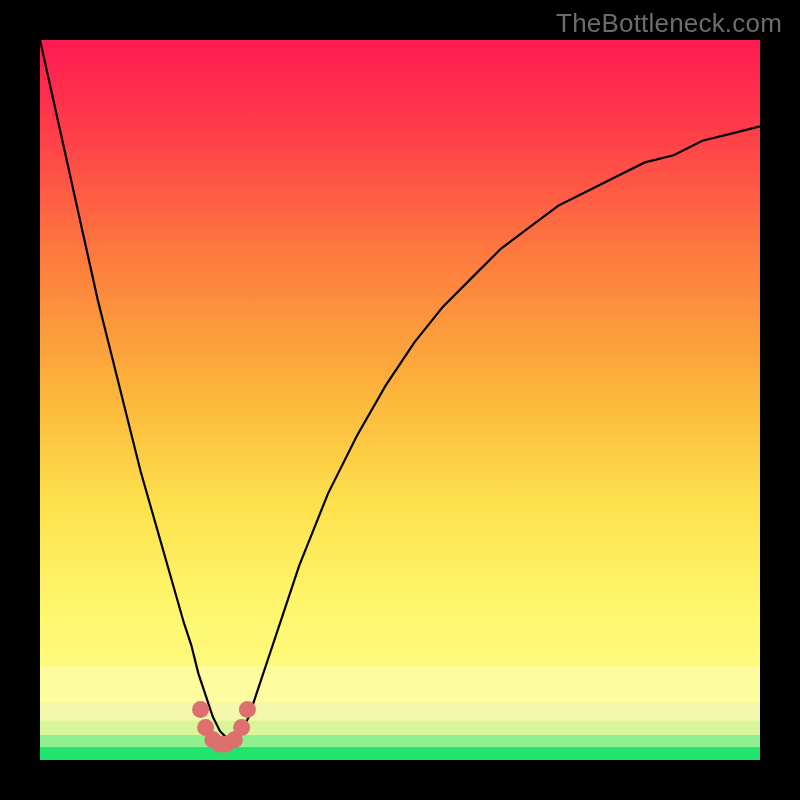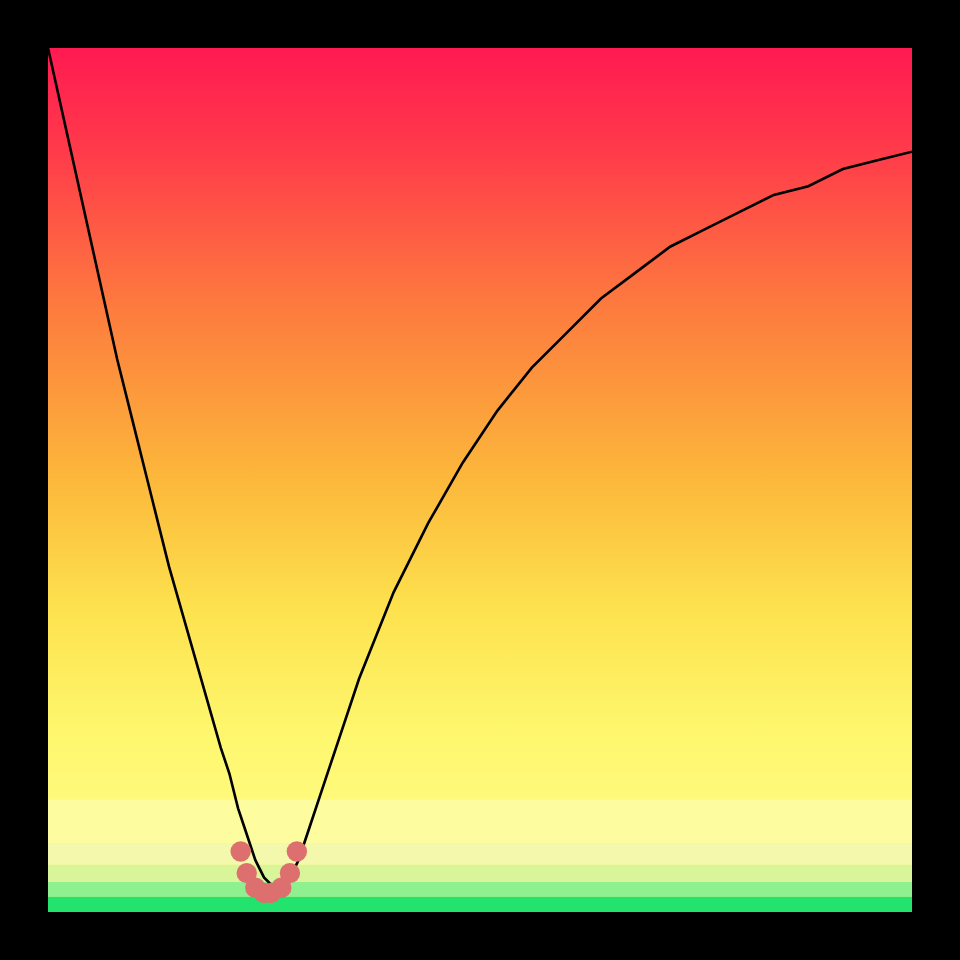--- a/index.html
+++ b/index.html
@@ -35,20 +35,21 @@
     font-weight: 400;
     letter-spacing: 0.2px;
   }
   svg { display: block; }
 </style>
 </head>
 <body>
 
 <div class="frame">
 
+  <div class="watermark">TheBottleneck.com</div>
 
   <div class="plot-area">
     <svg id="chart-svg" width="720" height="720" viewBox="0 0 720 720">
       <defs>
         <linearGradient id="bg-grad" x1="0" y1="0" x2="0" y2="1">
             <stop offset="0%" stop-color="#ff1a52"></stop>
             <stop offset="12%" stop-color="#ff3b4a"></stop>
             <stop offset="30%" stop-color="#fd7b3e"></stop>
             <stop offset="50%" stop-color="#fcb83b"></stop>
             <stop offset="65%" stop-color="#fde24e"></stop>

